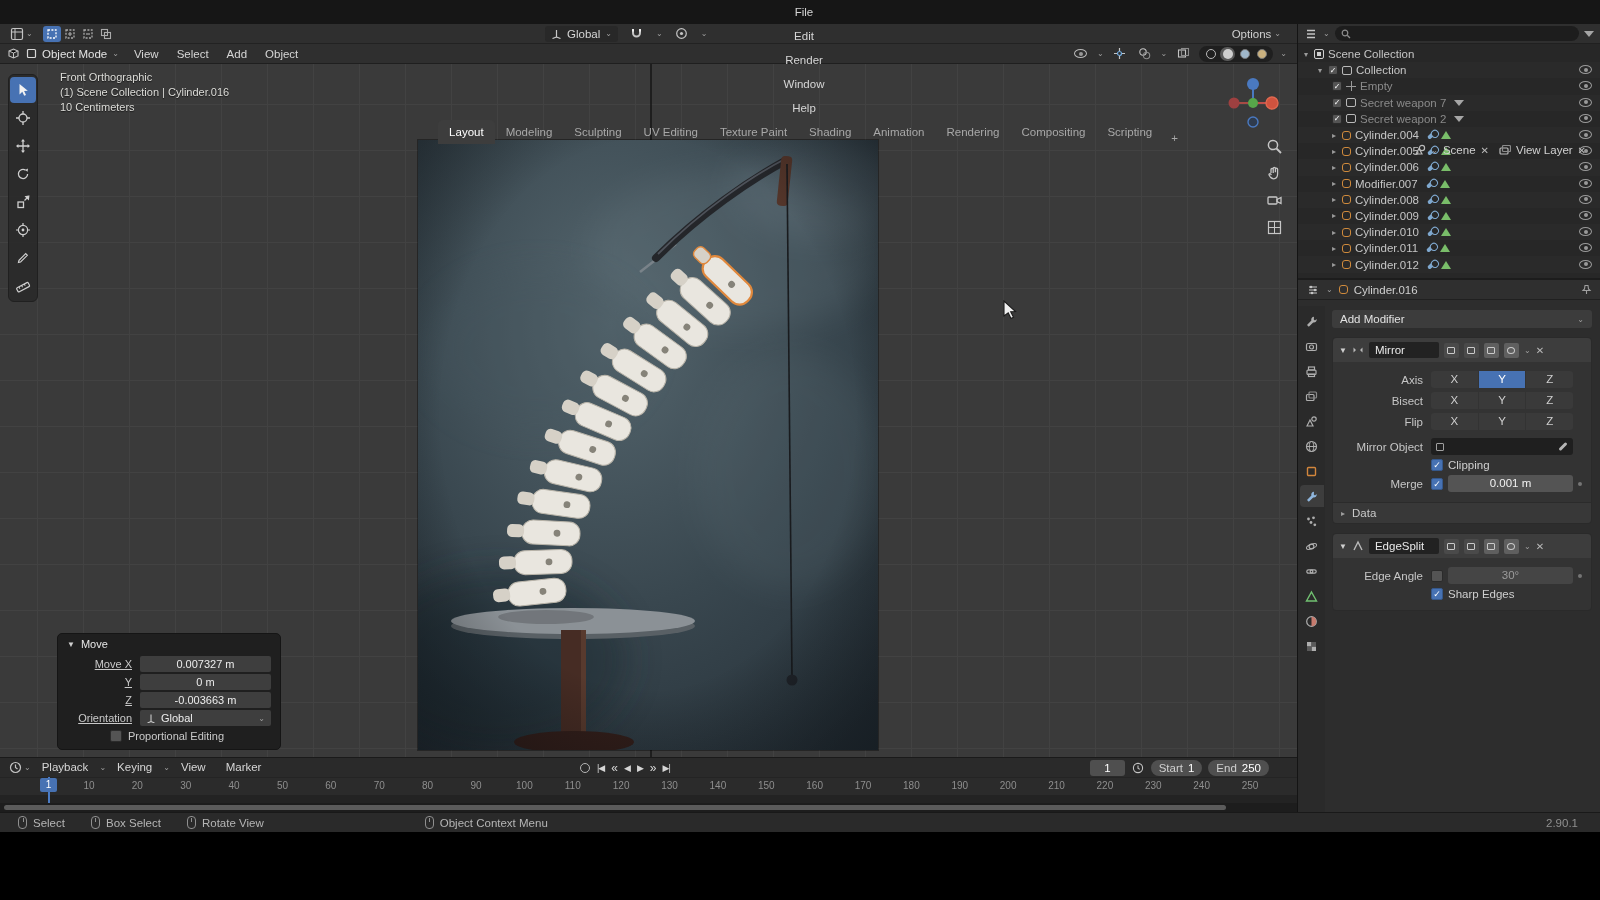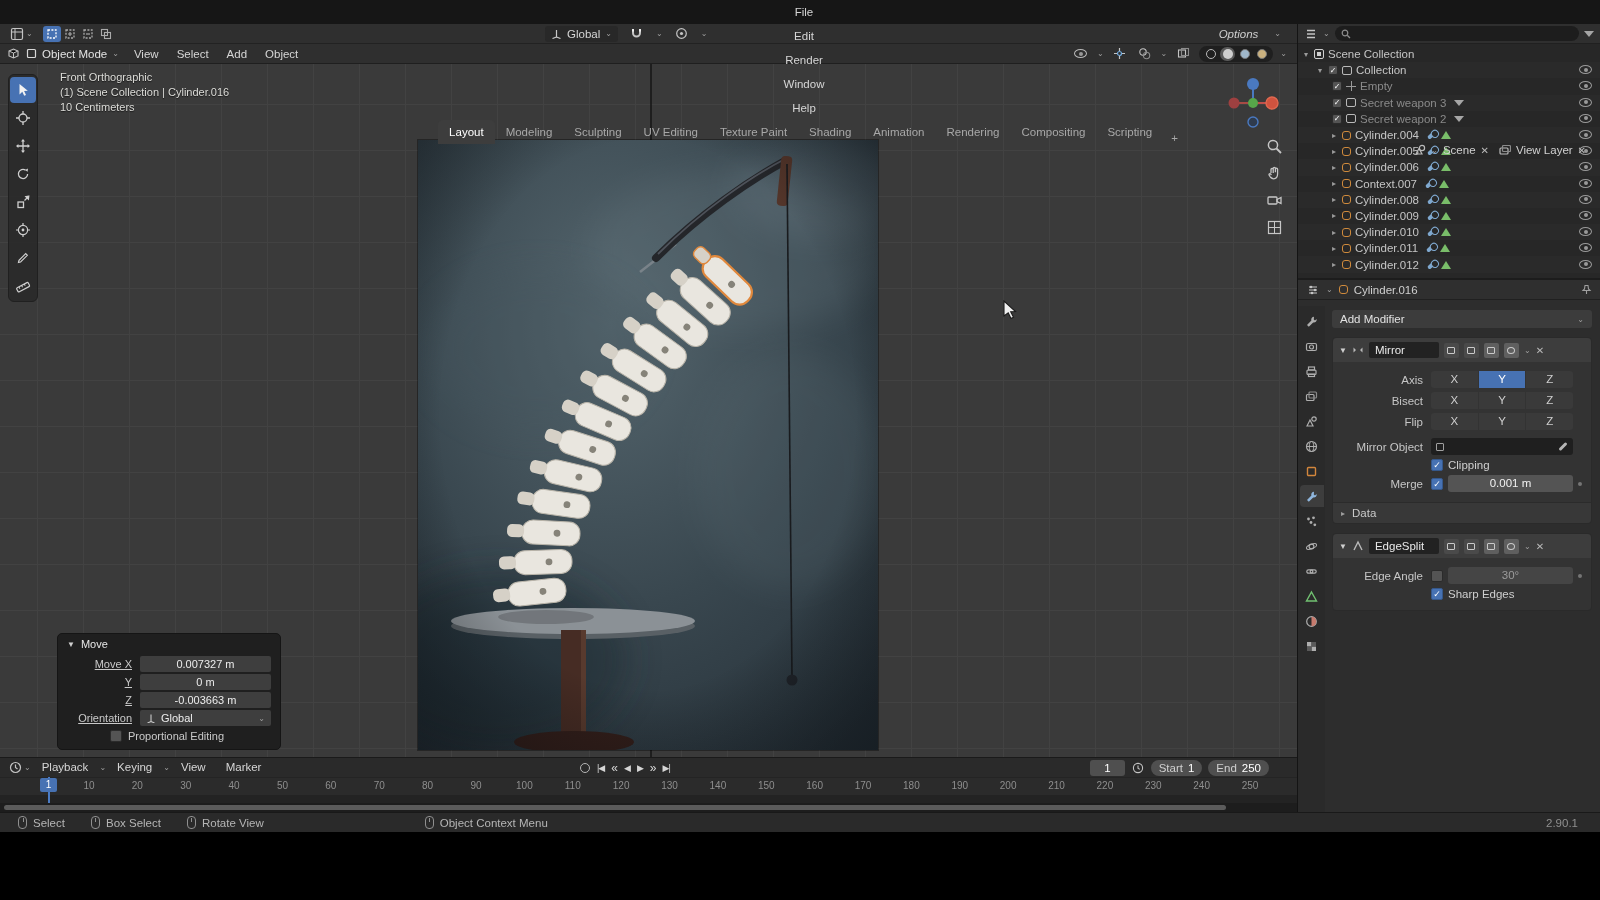--- a/index.html
+++ b/index.html
@@ -14,21 +14,21 @@
   .wstab { padding:0 11px; height:24px; line-height:24px; color:#a8a8a8; border-radius:5px 5px 0 0; }
   .wstab.active { background:#3d3d3d; color:#ffffff; }
   .wsplus { padding:0 8px; color:#a8a8a8; }
   .tb-right { margin-left:auto; display:flex; align-items:center; gap:10px; padding-right:14px; }
   .chip { display:flex; align-items:center; gap:5px; color:#d0d0d0; }
 
   
   .toolsettings { position:absolute; left:0; top:24px; width:1297px; height:20px; background:#2f2f2f; border-bottom:1px solid #222; display:flex; align-items:center; padding:0 8px; z-index:10; }
   .ts-center { position:absolute; left:545px; display:flex; align-items:center; gap:10px; }
   .dropfield { display:flex; align-items:center; gap:5px; background:#282828; border-radius:3px; height:16px; padding:0 6px; color:#d6d6d6; }
-  .ts-right { position:absolute; right:16px; display:flex; align-items:center; gap:16px;font-style:italic; }
+  .ts-right { position:absolute; right:16px; display:flex; align-items:center; gap:3px; }
   .iconbtn { display:inline-flex; align-items:center; justify-content:center; width:18px; height:16px; border-radius:3px; }
   .iconbtn.sm { width:14px; }
   .iconbtn.active { background:#4772b3; }
 
   
   .vheader { position:absolute; left:0; top:44px; width:1297px; height:20px; background:#2f2f2f; border-bottom:1px solid #1f1f1f; display:flex; align-items:center; padding:0 6px; z-index:10; }
   .modechip { display:flex; align-items:center; gap:5px; padding:0 6px; color:#e2e2e2; }
   .vh-right { margin-left:auto; display:flex; align-items:center; gap:7px; padding-right:4px; }
   .shadepill { display:flex; align-items:center; gap:2px; background:#1f1f1f; border-radius:9px; padding:1px 4px; }
   .shadecell { width:15px; height:14px; display:flex; align-items:center; justify-content:center; border-radius:7px; }
@@ -716,21 +716,21 @@
         </div>
         <div class="olrow lv2">
           <span class="cb small">✓</span>
           <span class="emptyic" style="margin-left:4px"></span>
           <span class="olname dim">Empty</span>
           <span class="eyecol"><span class="eye"></span></span>
         </div>
         <div class="olrow lv2">
           <span class="cb small">✓</span>
           <span class="colbox" style="margin-left:4px"></span>
-          <span class="olname dim">Secret weapon 3</span>
+          <span class="olname dim">Secret weapon 7</span>
           <span class="inlineicons">
               <span class="funnel"></span>
             </span>
           <span class="eyecol"><span class="eye"></span></span>
         </div>
         <div class="olrow lv2">
           <span class="cb small">✓</span>
           <span class="colbox" style="margin-left:4px"></span>
           <span class="olname dim">Secret weapon 2</span>
           <span class="inlineicons">
@@ -764,21 +764,21 @@
           <span class="olname">Cylinder.006</span>
           <span class="inlineicons">
               <span class="wrenchic"></span>
               <span class="gtri"></span>
             </span>
           <span class="eyecol"><span class="eye"></span></span>
         </div>
         <div class="olrow lv2">
           <span class="tri">▸</span>
           <span class="meshic"></span>
-          <span class="olname">Context.007</span>
+          <span class="olname">Modifier.007</span>
           <span class="inlineicons">
               <span class="wrenchic"></span>
               <span class="gtri"></span>
             </span>
           <span class="eyecol"><span class="eye"></span></span>
         </div>
         <div class="olrow lv2">
           <span class="tri">▸</span>
           <span class="meshic"></span>
           <span class="olname">Cylinder.008</span>

